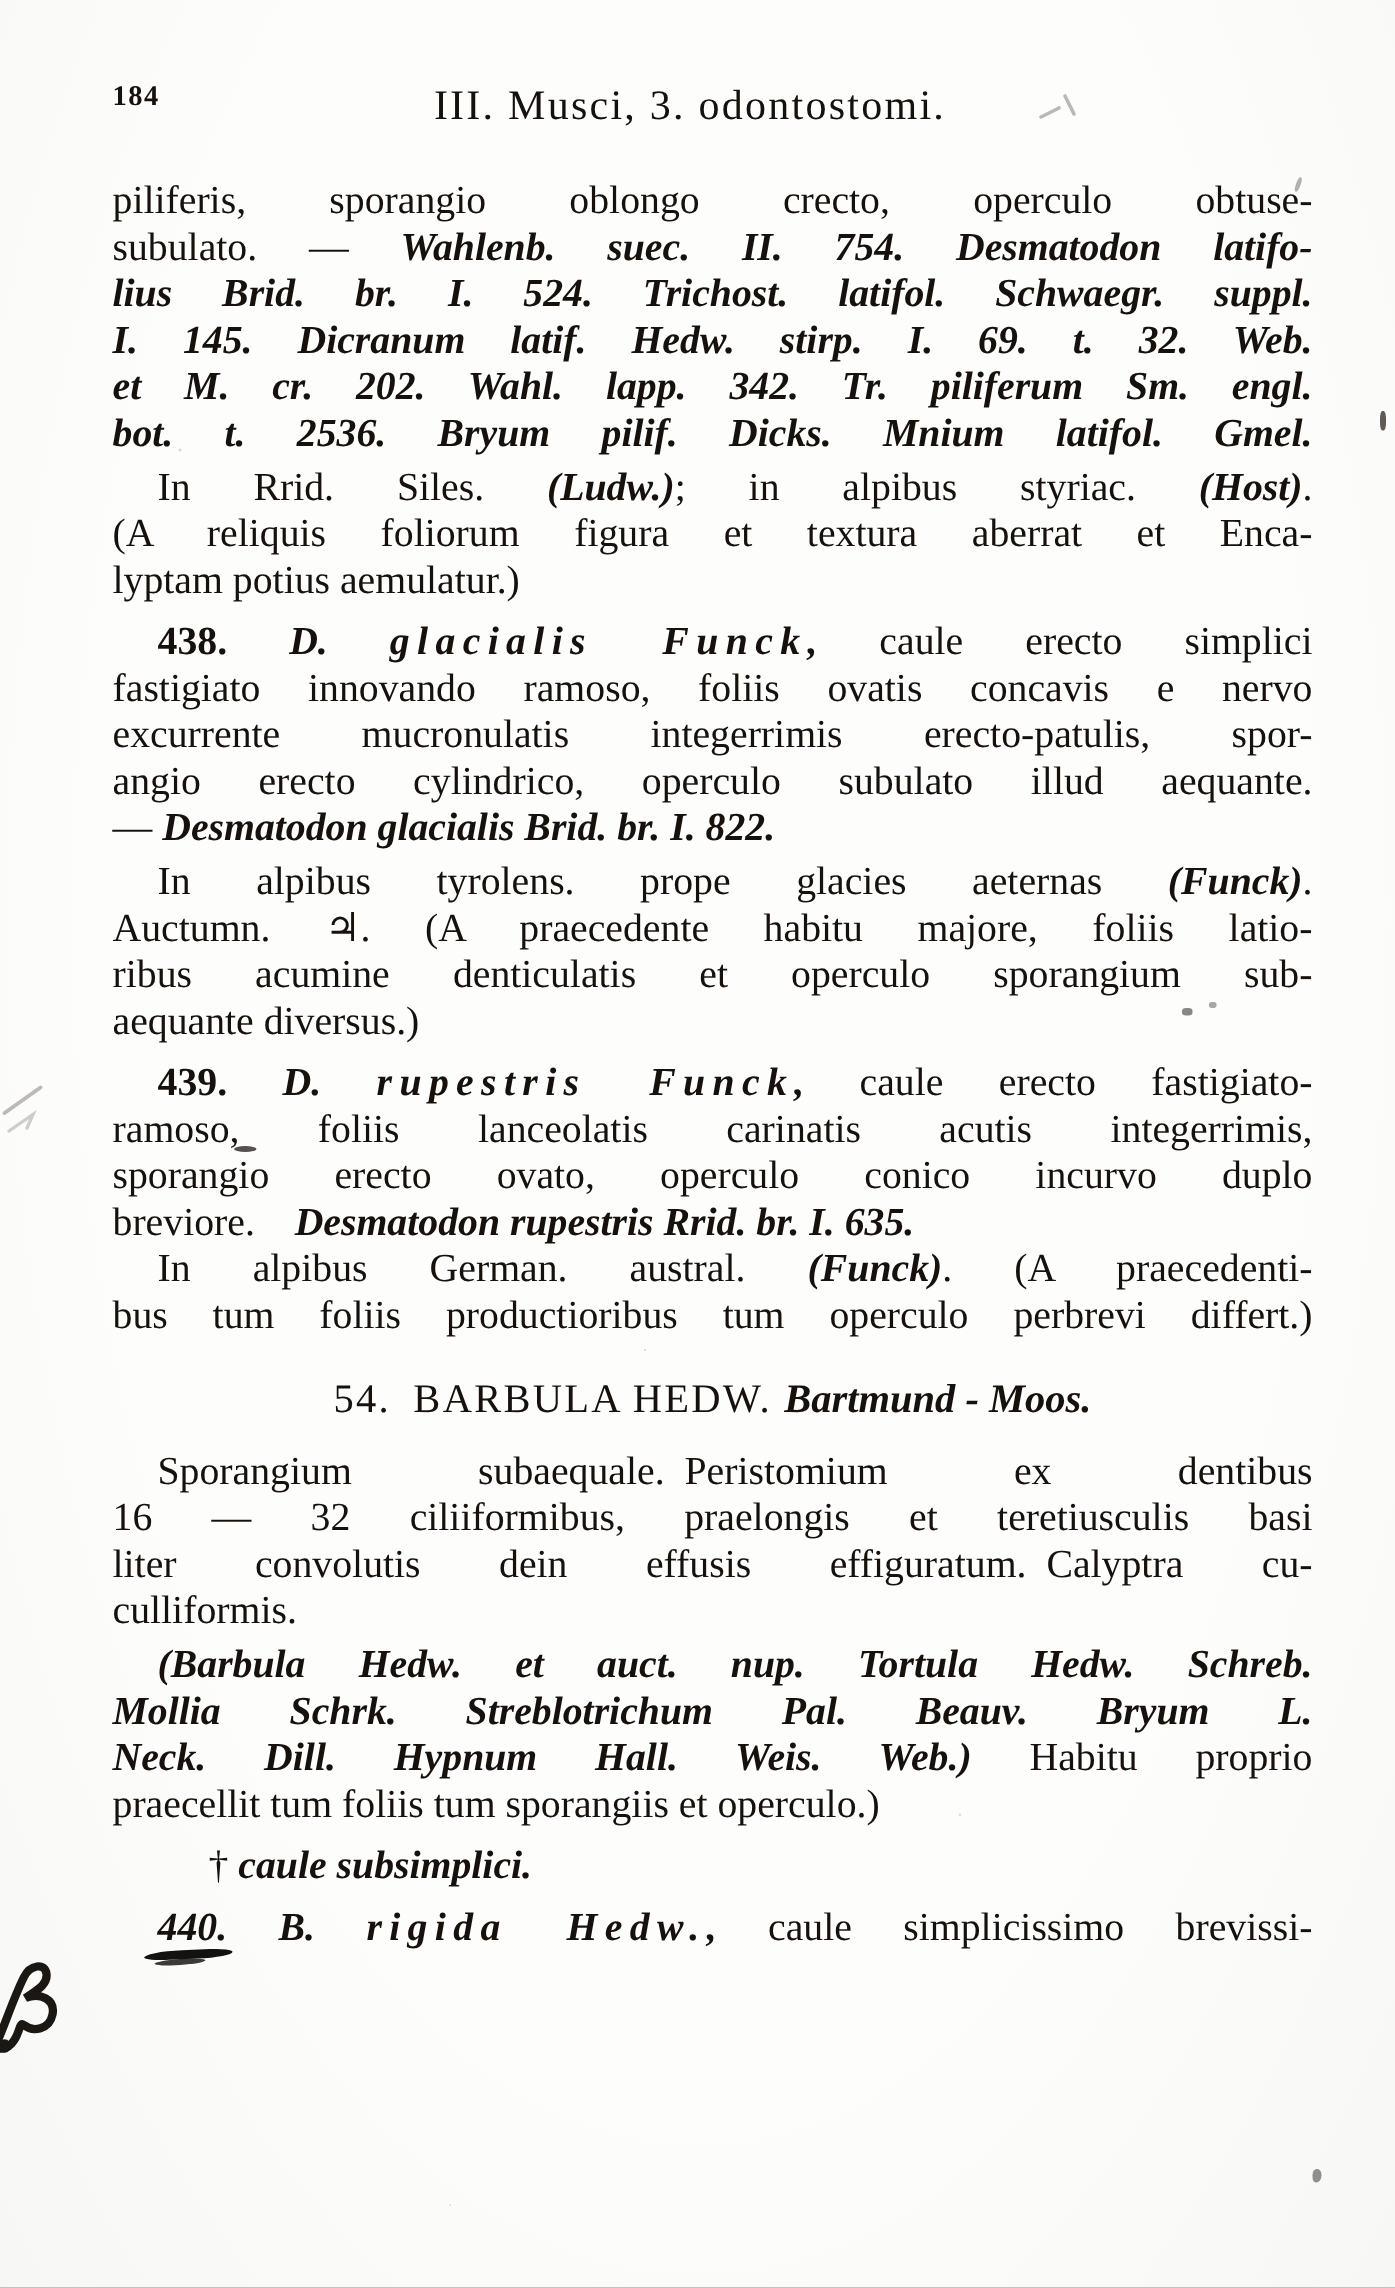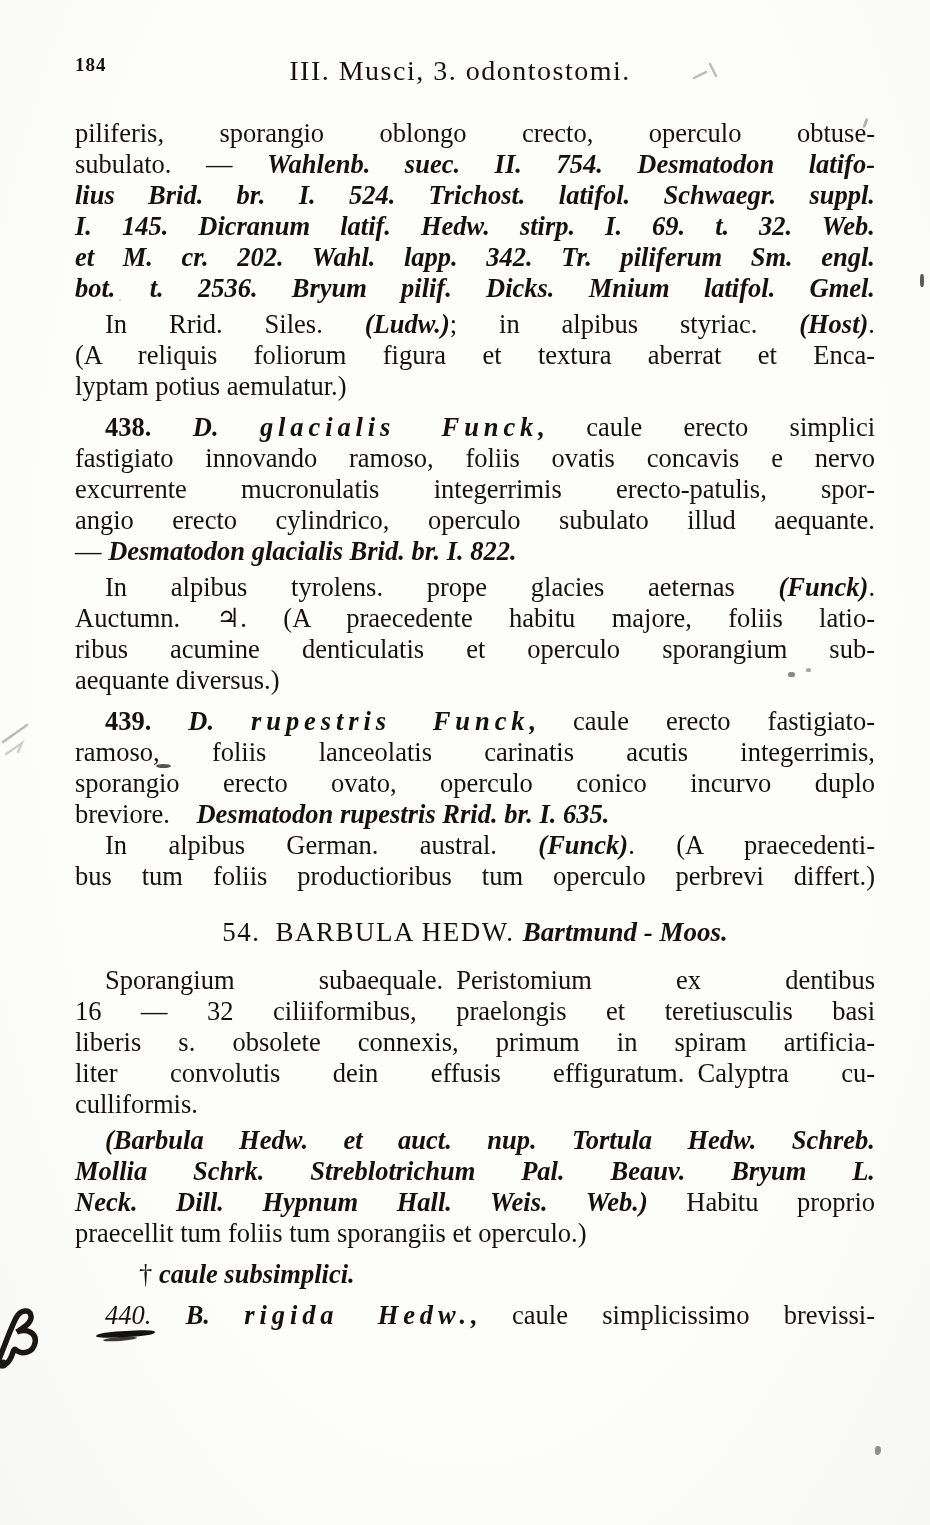--- a/index.html
+++ b/index.html
@@ -35,21 +35,21 @@
   .ind2{text-indent:64px;}
   .g-small{margin-top:5px;}
   .g-medium{margin-top:10px;}
   .heading{text-align:center;text-align-last:center;margin:25px 0 17px;font-size:27px;}
   .heading .r{letter-spacing:1.5px;}
   .seg{color:#16110d;}
   .r{font-style:normal;font-weight:400;}
   .b{font-weight:700;}
   .bi{font-weight:700;font-style:italic;}
   .sp{font-weight:700;font-style:italic;letter-spacing:.185em;margin-top:21px;}
-  .hu{font-weight:400;font-style:italic;position:relative;white-space:nowrap;}
+  .hu{font-weight:700;font-style:italic;position:relative;white-space:nowrap;}
   .hu::after{content:"";position:absolute;left:-9px;right:-4px;bottom:-7px;height:6px;
     background:#141210;border-radius:60% 35% 55% 40% / 90% 55% 80% 50%;
     transform:rotate(-2.5deg);}
   .hu::before{content:"";position:absolute;left:-2px;right:30%;bottom:-11px;height:4px;
     background:#1a1714;border-radius:50%;transform:rotate(-4deg);opacity:.85;}
   .mark{position:absolute;pointer-events:none;}
   .speck{position:absolute;background:#2a2520;border-radius:40%;}
 </style>
 </head>
 <body>
@@ -83,21 +83,20 @@
       <div class="ln nj"><span class="seg r">aequante diversus.)</span></div>
       <div class="ln j ind1 g-medium"><span class="seg b">439. </span><span class="seg bi">D. </span><span class="seg sp">rupestris Funck</span><span class="seg bi">,</span><span class="seg r"> caule erecto fastigiato-</span></div>
       <div class="ln j"><span class="seg r">ramoso, foliis lanceolatis carinatis acutis integerrimis,</span></div>
       <div class="ln j"><span class="seg r">sporangio erecto ovato, operculo conico incurvo duplo</span></div>
       <div class="ln nj"><span class="seg r">breviore. </span><span class="seg bi">Desmatodon rupestris Rrid. br. I. 635.</span></div>
       <div class="ln j ind1"><span class="seg r">In alpibus German. austral. </span><span class="seg bi">(Funck)</span><span class="seg r">. (A praecedenti-</span></div>
       <div class="ln j"><span class="seg r">bus tum foliis productioribus tum operculo perbrevi differt.)</span></div>
       <div class="ln nj heading"><span class="seg r">54. BARBULA HEDW. </span><span class="seg bi">Bartmund - Moos.</span></div>
       <div class="ln j ind1"><span class="seg r">Sporangium subaequale. Peristomium ex dentibus</span></div>
       <div class="ln j"><span class="seg r">16 — 32 ciliiformibus, praelongis et teretiusculis basi</span></div>
-      <div class="ln j"><span class="seg r">liberis s. obsolete connexis, primum in spiram artificia-</span></div>
       <div class="ln j"><span class="seg r">liter convolutis dein effusis effiguratum. Calyptra cu-</span></div>
       <div class="ln nj"><span class="seg r">culliformis.</span></div>
       <div class="ln j ind1 g-small"><span class="seg bi">(Barbula Hedw. et auct. nup. Tortula Hedw. Schreb.</span></div>
       <div class="ln j"><span class="seg bi">Mollia Schrk. Streblotrichum Pal. Beauv. Bryum L.</span></div>
       <div class="ln j"><span class="seg bi">Neck. Dill. Hypnum Hall. Weis. Web.)</span><span class="seg r"> Habitu proprio</span></div>
       <div class="ln nj"><span class="seg r">praecellit tum foliis tum sporangiis et operculo.)</span></div>
       <div class="ln nj ind2 g-medium"><span class="seg r">† </span><span class="seg bi">caule subsimplici.</span></div>
       <div class="ln j ind1 g-medium"><span class="seg hu">440.</span><span class="seg bi"> B. </span><span class="seg sp">rigida Hedw.</span><span class="seg bi">,</span><span class="seg r"> caule simplicissimo brevissi-</span></div>
     </div>
 

